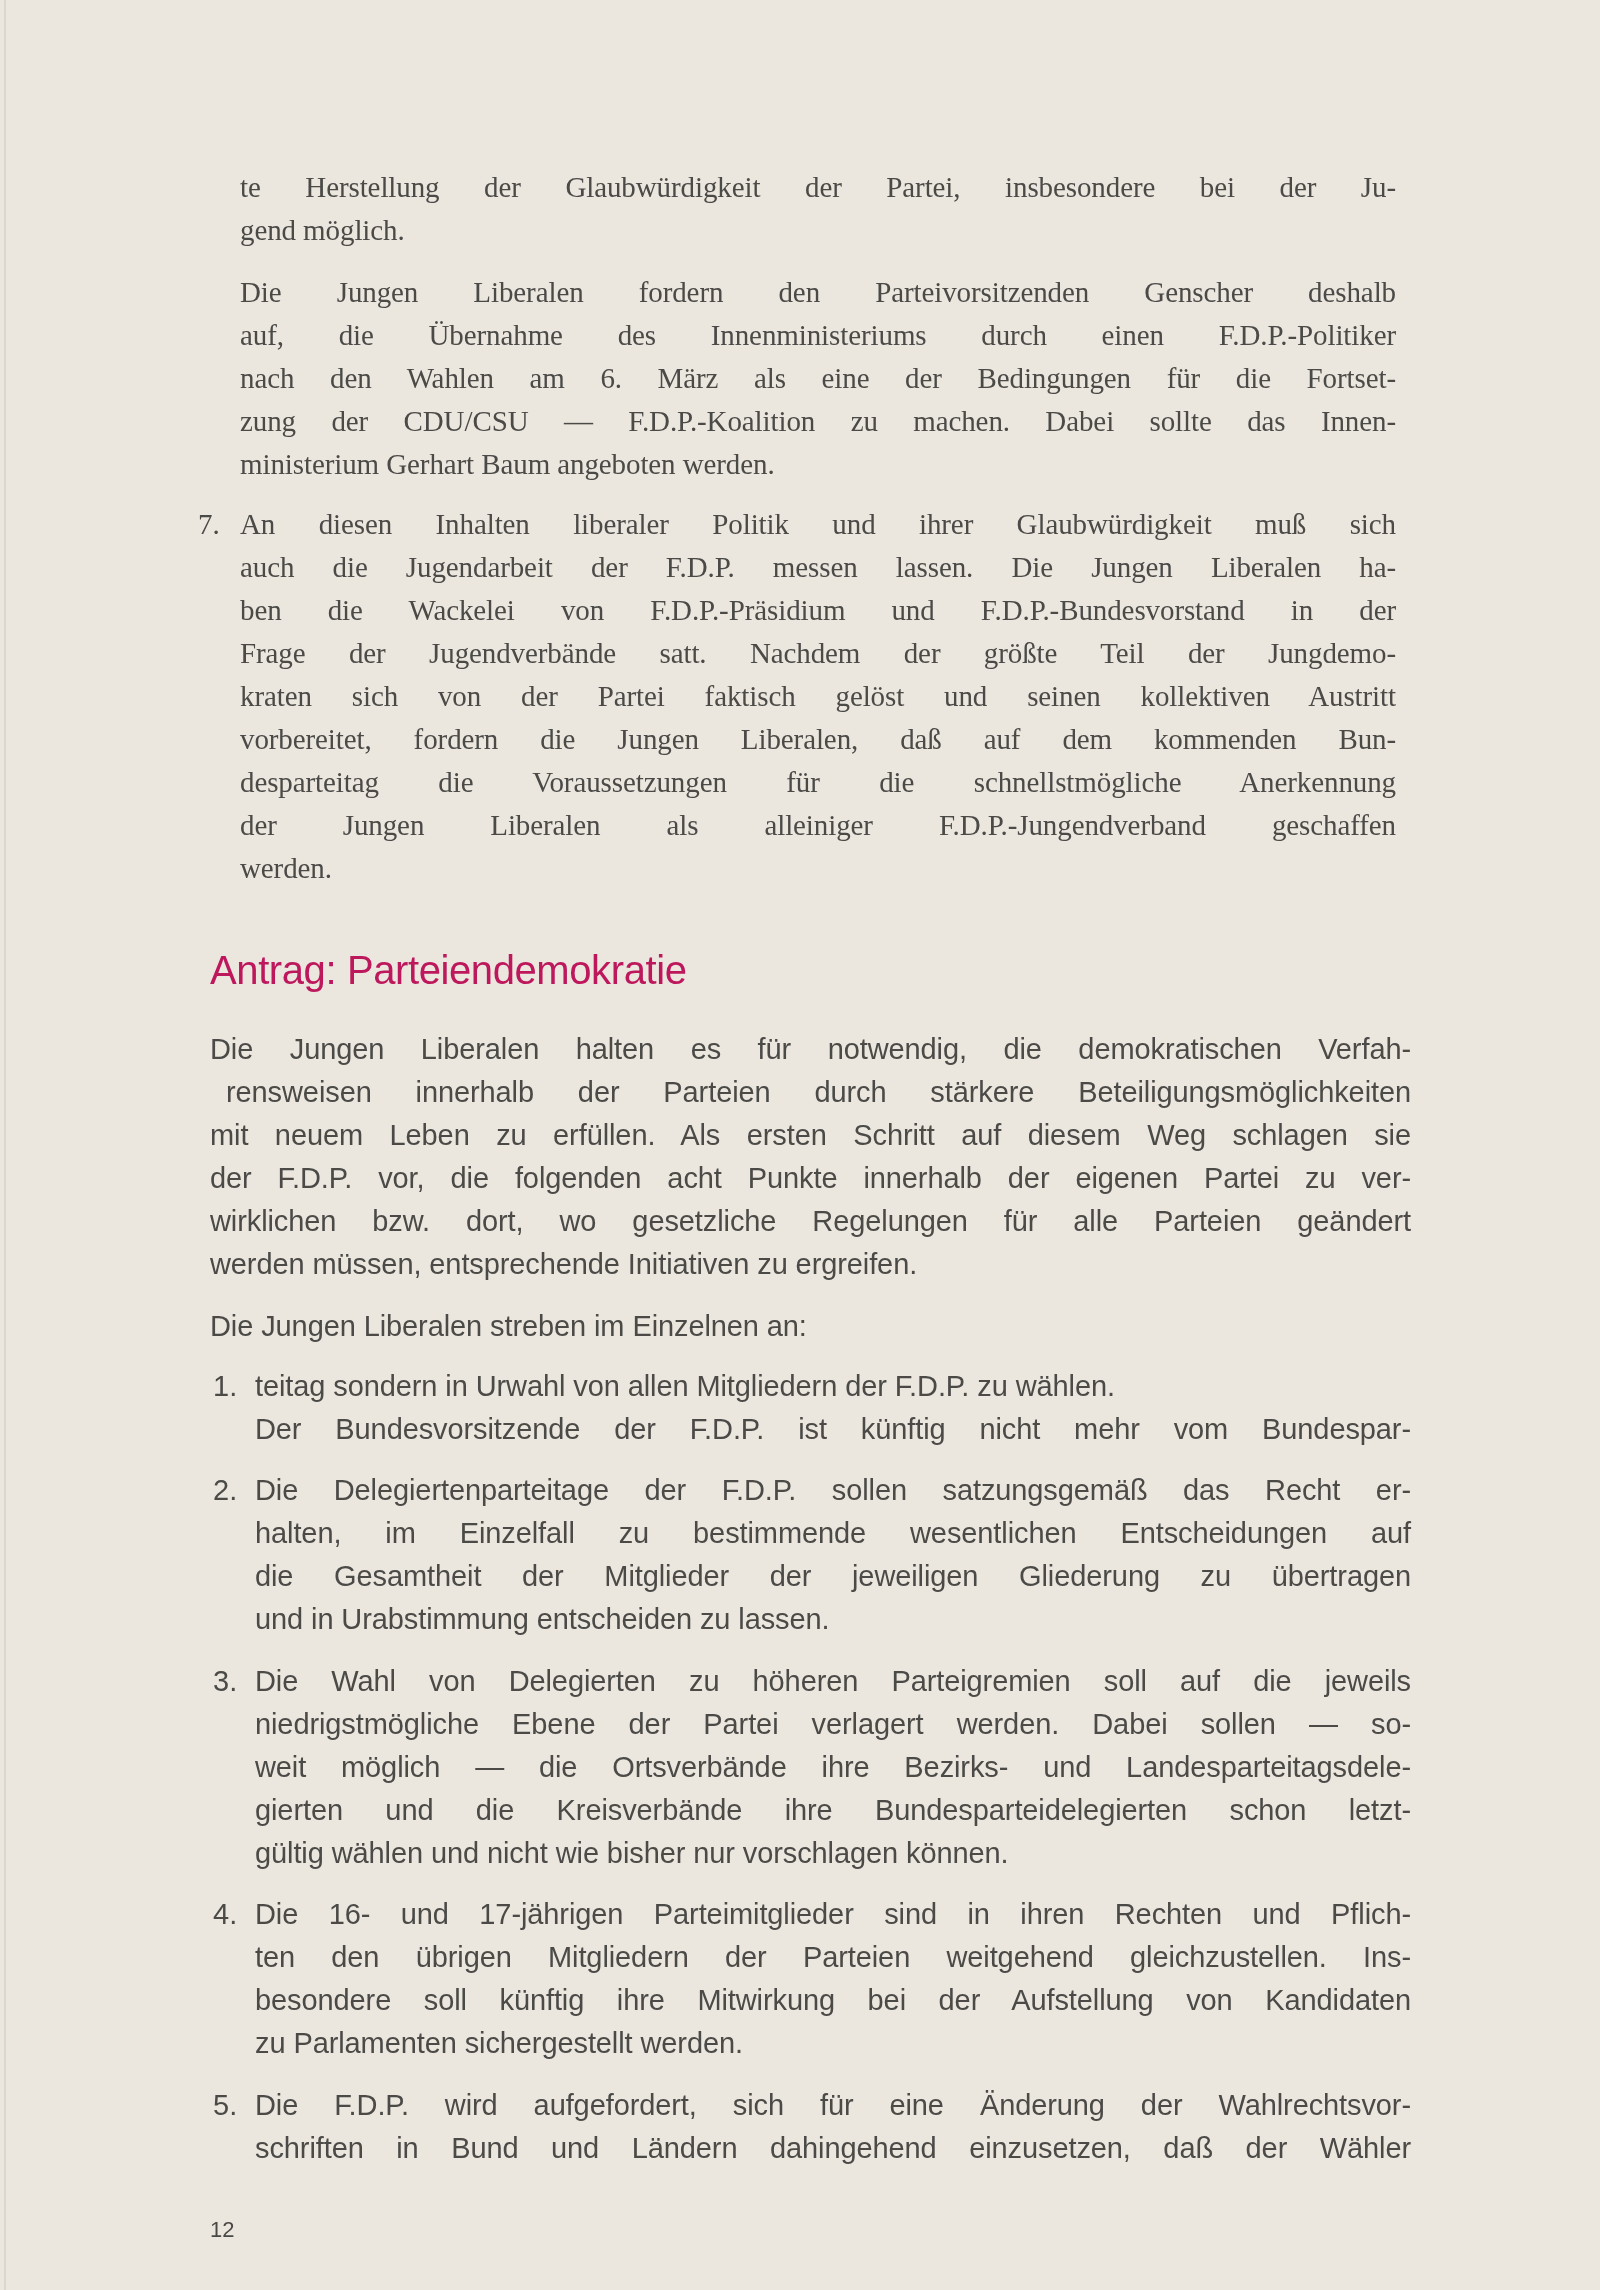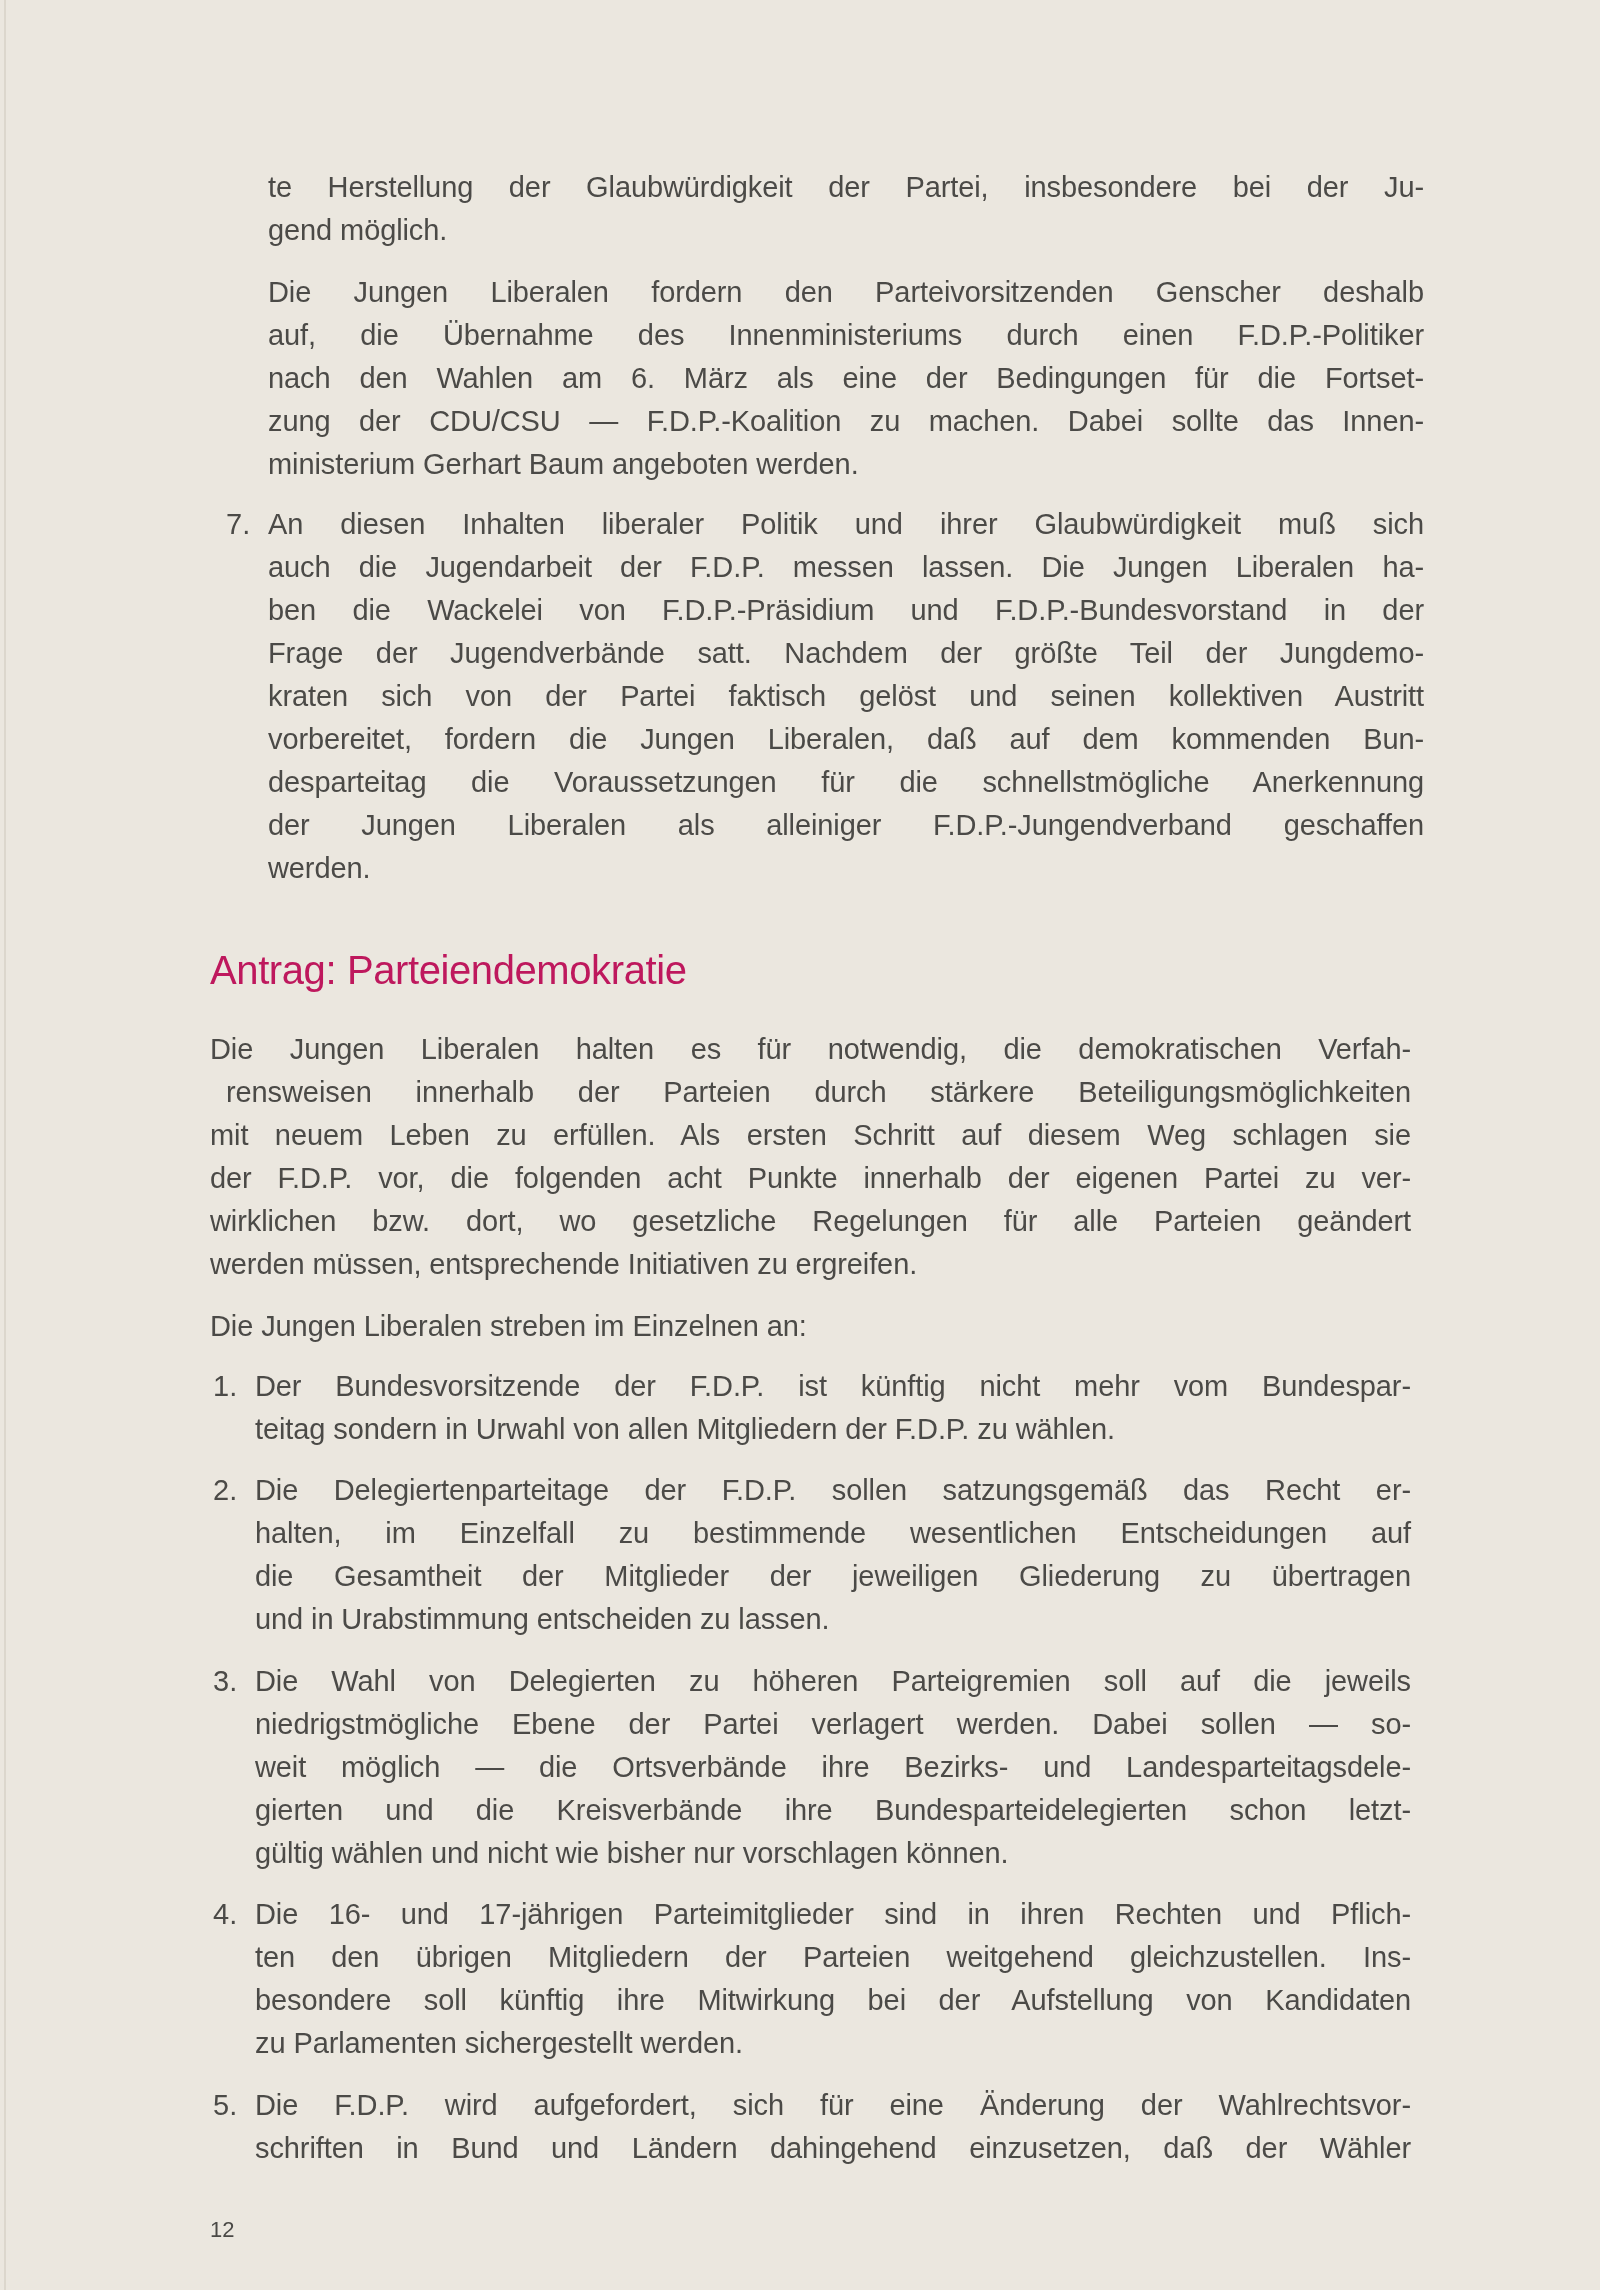--- a/index.html
+++ b/index.html
@@ -18,23 +18,24 @@
     .page-edge {
       position: absolute;
       left: 3.7px;
       top: 0;
       width: 1.9px;
       height: 2290px;
       background: #dcd7cd;
     }
     .content {
       position: absolute;
-      left: 268px;
+      left: 240px;
       top: 166px;
       width: 1156px;
+      font-family: Liberation Serif, serif;
     }
     .para {
       font-size: 29px;
       line-height: 43px;
       text-align: justify;
       letter-spacing: -0.1px;
       margin: 0;
     }
     .para .ln {
       display: block;
@@ -137,22 +138,22 @@
   <div class="gap-m"></div>
   <p class="para">
     <span class="ln last" style="display: block;">Die Jungen Liberalen streben im Einzelnen an:</span>
   </p>
   <div class="gap-s"></div>
 
   <div class="list-wrap">
     <div class="list-item">
       <span class="list-num">1.</span>
       <p class="para">
+        <span class="ln last" style="display: block;">teitag sondern in Urwahl von allen Mitgliedern der F.D.P. zu wählen.</span>
         <span class="ln" style="display: block;">Der Bundesvorsitzende der F.D.P. ist künftig nicht mehr vom Bundespar-</span>
-        <span class="ln last" style="display: block;">teitag sondern in Urwahl von allen Mitgliedern der F.D.P. zu wählen.</span>
       </p>
     </div>
     <div class="gap-m"></div>
 
     <div class="list-item">
       <span class="list-num">2.</span>
       <p class="para">
         <span class="ln" style="display: block;">Die Delegiertenparteitage der F.D.P. sollen satzungsgemäß das Recht er-</span>
         <span class="ln" style="display: block;">halten, im Einzelfall zu bestimmende wesentlichen Entscheidungen auf</span>
         <span class="ln" style="display: block;">die Gesamtheit der Mitglieder der jeweiligen Gliederung zu übertragen</span>

